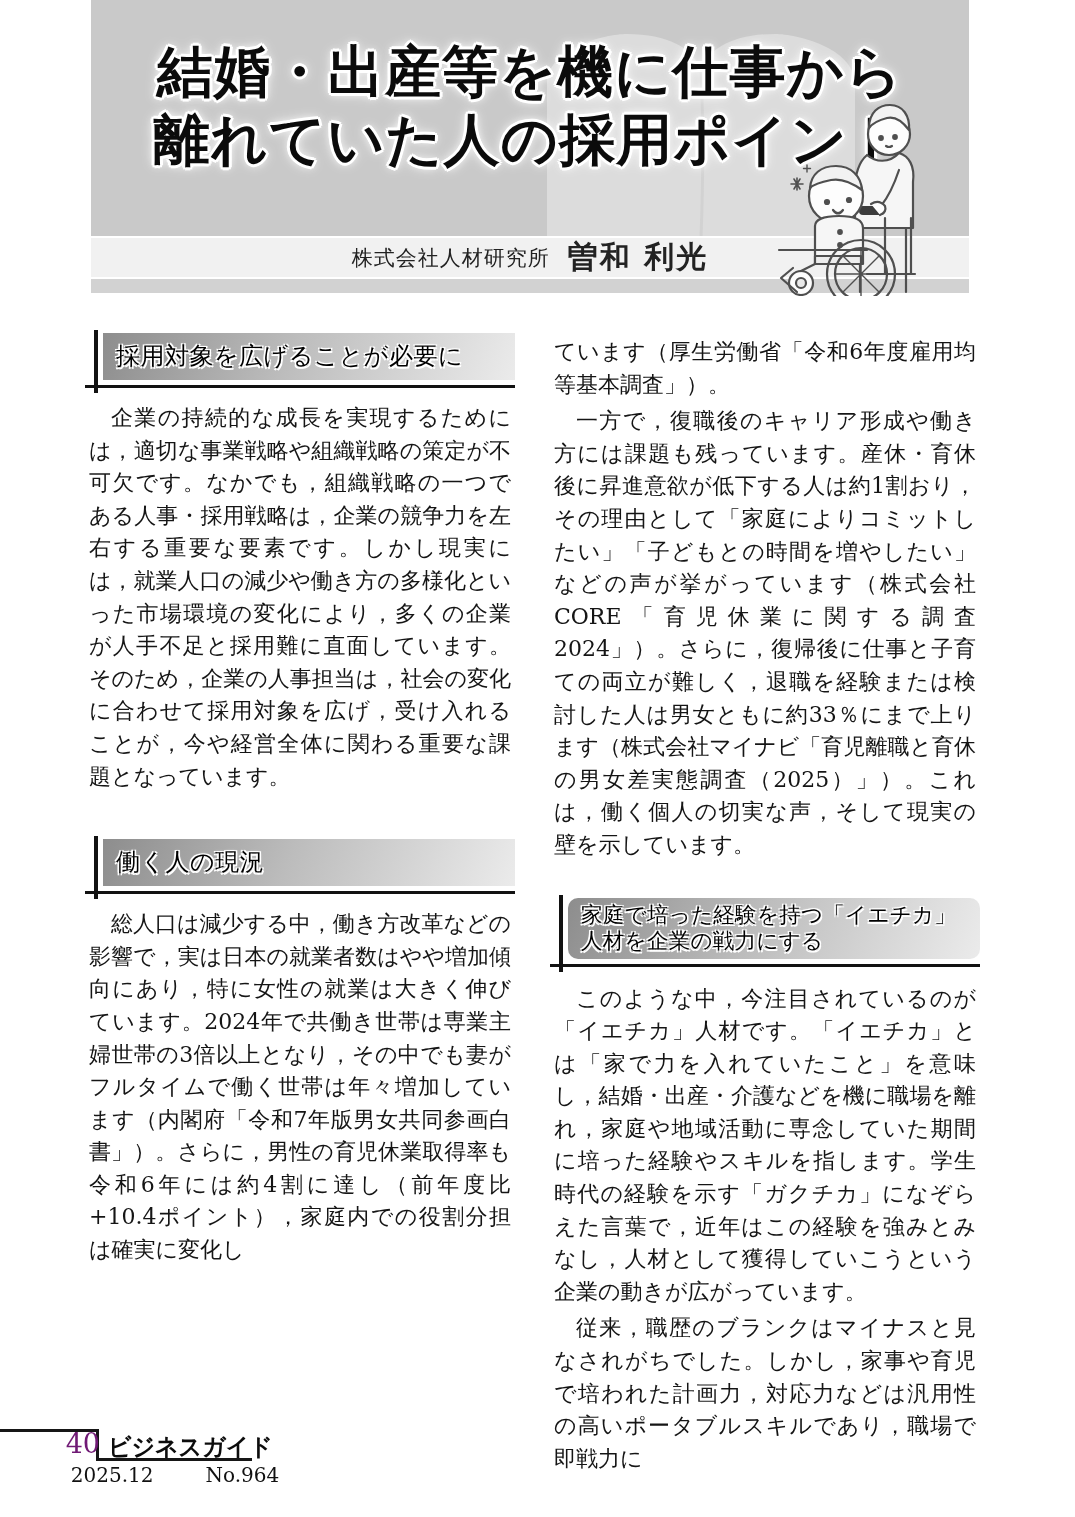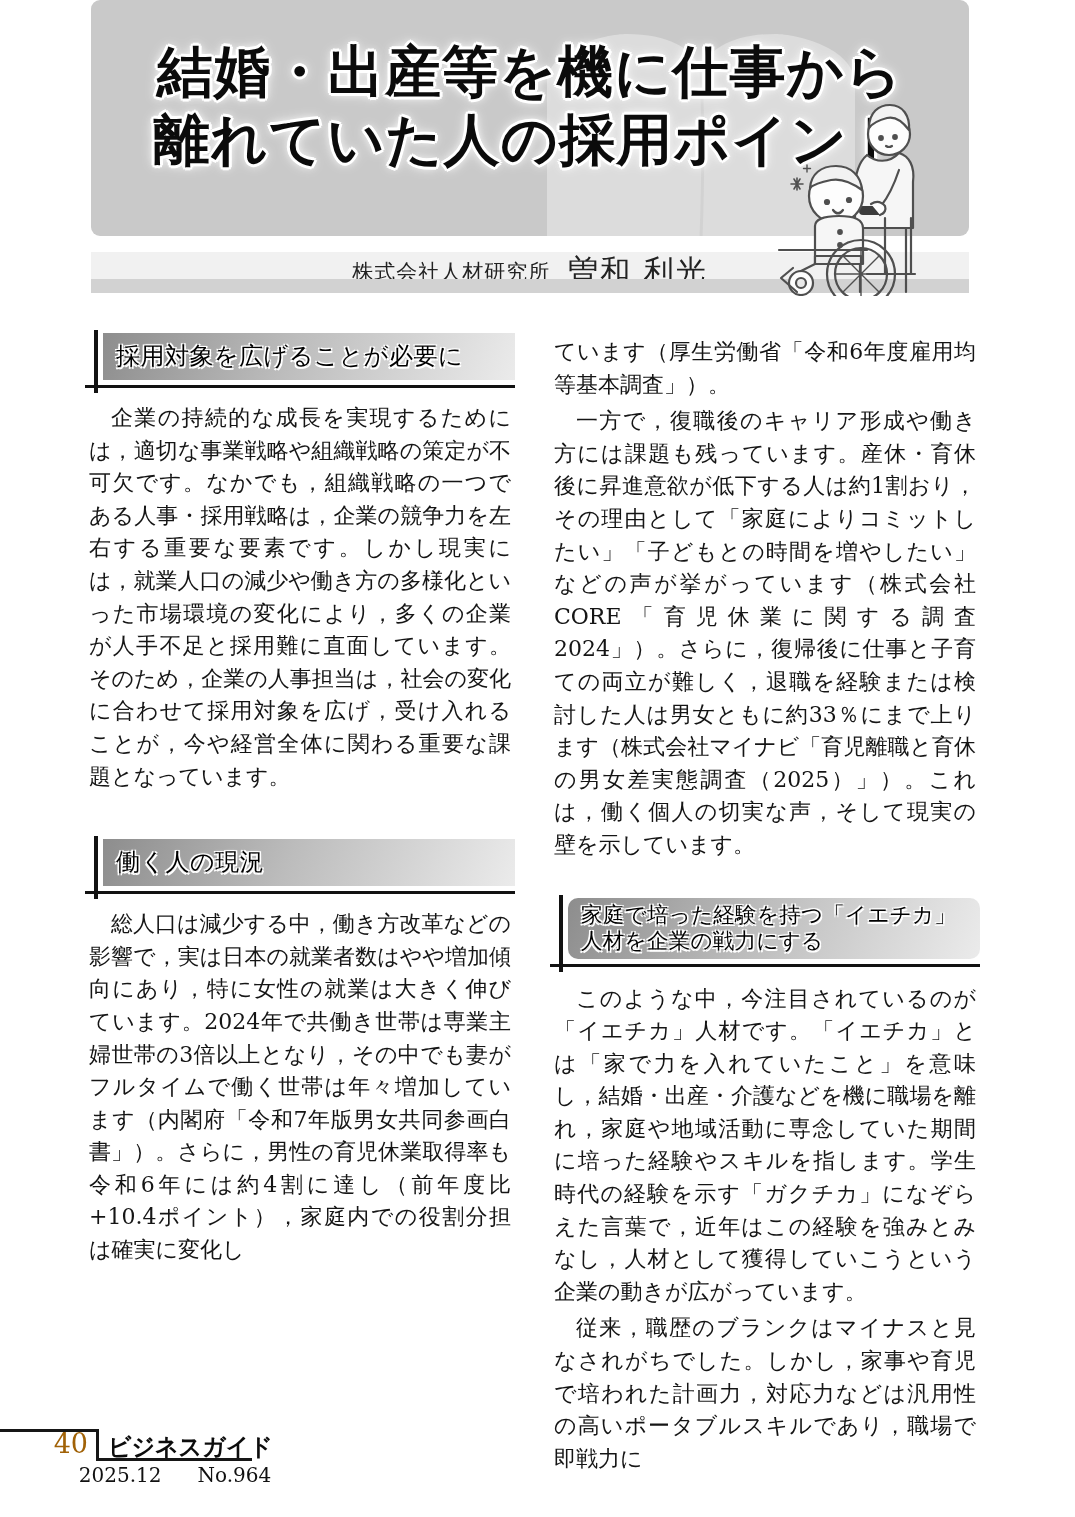--- a/index.html
+++ b/index.html
@@ -7,37 +7,37 @@
     position:relative;
     width:1075px;height:1517px;
     background:#fff;
     overflow:hidden;
     font-family:"DejaVu Serif","Liberation Serif",serif;
     color:#151515;
   }
 
   
   .header-wrap{position:absolute;left:91px;top:0;width:878px;height:296px;overflow:hidden;}
-  .header-main{position:absolute;left:0;top:0;width:878px;height:236px;background:#c9c9c9;overflow:hidden;border-radius:9px;}
+  .header-main{position:absolute;left:0;top:0;width:878px;height:236px;background:#c9c9c9;overflow:hidden;}
   .book-svg{position:absolute;left:452px;top:24px;width:316px;height:214px;}
   .header-title{
     position:absolute;left:0;top:38px;width:100%;
     text-align:center;
     font-family:"DejaVu Sans","Liberation Sans",sans-serif;
     font-weight:bold;font-size:56px;line-height:68px;letter-spacing:1px;color:#0b0b0b;
     text-shadow:-2px -2px 0 #fff,2px -2px 0 #fff,-2px 2px 0 #fff,2px 2px 0 #fff,
                 0 -3px 0 #fff,0 3px 0 #fff,-3px 0 0 #fff,3px 0 0 #fff,0 0 9px #fff,0 0 14px #fff;
   }
   .author-strip{
-    position:absolute;left:0;top:252px;width:878px;height:39px;background:#f1f1f1;
+    position:absolute;left:0;top:238px;width:878px;height:39px;background:#f1f1f1;
     display:flex;align-items:center;justify-content:center;gap:18px;
     font-family:"DejaVu Sans","Liberation Sans",sans-serif;color:#222;
   }
   .author-affil{font-size:21px;font-weight:500;letter-spacing:1px;}
-  .author-name{font-size:30px;font-weight:400;letter-spacing:2px;}
+  .author-name{font-size:30px;font-weight:700;letter-spacing:2px;}
   .divider-strip{position:absolute;left:0;top:279px;width:878px;height:14px;background:#d2d2d2;}
   .illu-svg{position:absolute;left:672px;top:78px;width:206px;height:218px;}
 
   
   .col{position:absolute;top:333px;width:430px;font-size:22px;line-height:32.6px;text-align:justify;}
   .col-left{left:85px;}
   .col-right{left:550px;}
   .para{margin:4px;}
   .para.indent{text-indent:1em;}
   .para.first-right{margin-top:3px;}
@@ -53,27 +53,27 @@
     font-family:"DejaVu Sans","Liberation Sans",sans-serif;
     font-weight:normal;font-size:24px;line-height:1;letter-spacing:0.5px;
     padding:11px 10px 12px 13px;
     text-shadow:-1.5px -1.5px 0 #fff,1.5px -1.5px 0 #fff,-1.5px 1.5px 0 #fff,1.5px 1.5px 0 #fff,0 0 3px #fff;
   }
   .sec-bar.two-line{font-size:21.5px;line-height:26px;padding:4px 8px 5px 13px;letter-spacing:0.3px;border-radius:10px;}
 
   
   .f-rule-top{position:absolute;left:0;top:1429px;width:97px;height:2.5px;background:#161616;}
   .f-vline{position:absolute;left:96px;top:1429px;width:2.5px;height:30px;background:#161616;}
-  .f-pageno{position:absolute;left:28px;top:1430px;width:60px;text-align:right;
-            font-size:27px;line-height:27px;font-family:"DejaVu Serif","Liberation Serif",serif;color:#a16207;}
+  .f-pageno{position:absolute;left:40px;top:1430px;width:60px;text-align:right;
+            font-size:27px;line-height:27px;font-family:"DejaVu Serif","Liberation Serif",serif;color:#701a75;}
   .f-logo{position:absolute;left:108px;top:1436px;
           font-family:"DejaVu Sans","Liberation Sans",sans-serif;
           font-weight:900;font-size:23px;line-height:23px;letter-spacing:0;color:#0c0c0c;transform:scaleY(1.05);}
   .f-rule-mid{position:absolute;left:96px;top:1458px;width:156px;height:2.5px;background:#161616;}
-  .f-issue{position:absolute;left:96px;top:1463px;width:158px;display:flex;align-items:center;justify-content:center;gap:18px;
+  .f-issue{position:absolute;left:96px;top:1463px;width:158px;display:flex;align-items:center;justify-content:center;gap:26px;
            font-family:"DejaVu Serif","Liberation Serif",serif;font-size:20px;color:#111;}
   .f-issue-divider{width:1.5px;height:21px;background:#222;}
 </style>
 </head>
 <body>
 
 <div class="page">
 
   <div class="header-wrap">
     <div class="header-main">

